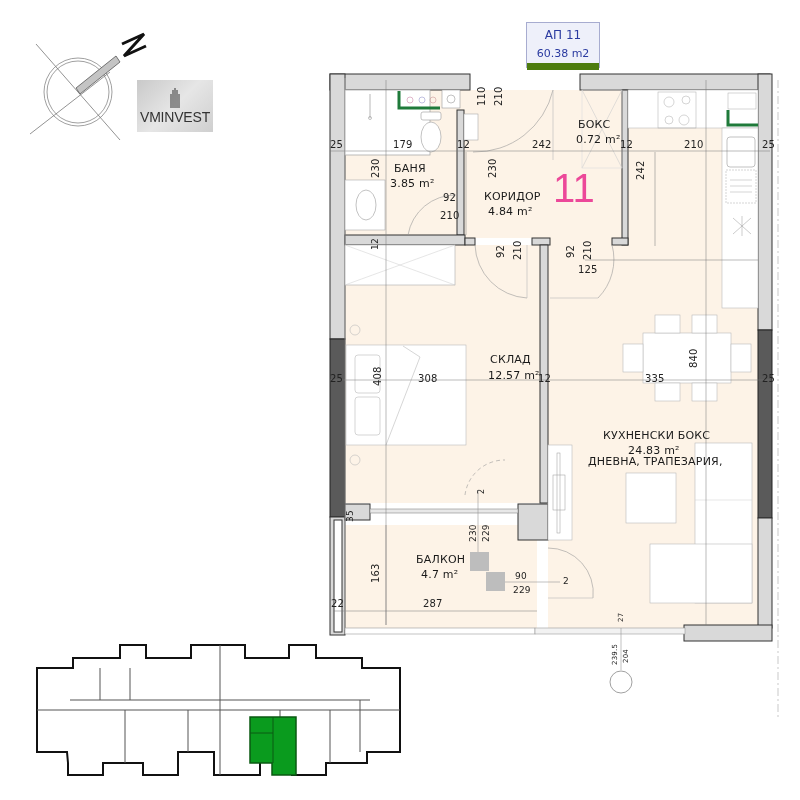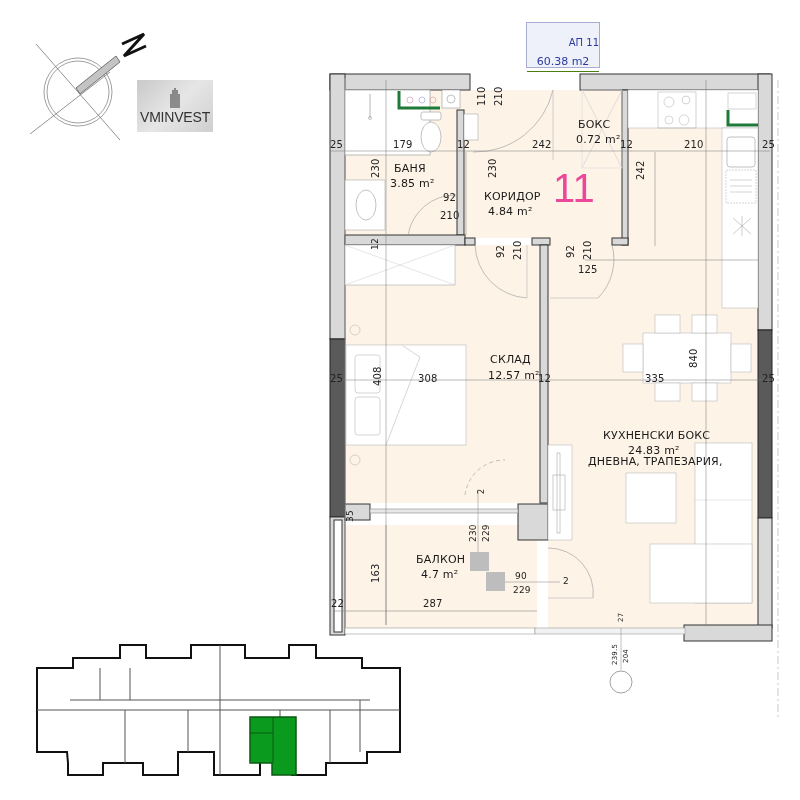--- a/index.html
+++ b/index.html
@@ -5,22 +5,22 @@
   html,body{margin:0;padding:0;background:#ffffff;}
   body{width:800px;height:800px;position:relative;overflow:hidden;font-family:"DejaVu Sans Condensed","DejaVu Sans",sans-serif;}
   svg{position:absolute;left:0;top:0;}
   .lbl{position:absolute;font-family:"DejaVu Sans","Liberation Sans",sans-serif;color:#1a1a1a;letter-spacing:0.2px;white-space:nowrap;}
   .room-name{font-size:11px;}
   .room-area{font-size:11px;}
   .dim{font-size:10px;color:#222;}
   .dimv{font-size:10px;color:#222;transform:rotate(-90deg);transform-origin:left top;}
   .big11{font-size:40px;color:#ec4899;font-family:"Liberation Sans",sans-serif;}
   .apt-box{position:absolute;left:526px;top:22px;width:72px;height:44px;border:1px solid #a7acd0;background:#eef0fa;color:#2a3aa0;text-align:center;font-family:"DejaVu Sans","Liberation Sans",sans-serif;}
-  .apt-box .t{font-size:10px;line-height:20px;margin-top:10px;text-align:right;}
-  .apt-box .a{font-size:11px;line-height:18px;border-bottom:1px solid #4d7c0f;}
+  .apt-box .t{font-size:12px;line-height:20px;margin-top:2px;}
+  .apt-box .a{font-size:11px;line-height:18px;border-bottom:7px solid #4d7c0f;}
   .logo{position:absolute;left:137px;top:80px;width:76px;height:52px;background:linear-gradient(135deg,#c9c9c9,#e6e6e6 50%,#cfcfcf);}
   .logo .txt{position:absolute;left:0;right:0;top:29px;text-align:center;font-size:14px;color:#333;font-family:"Liberation Sans",sans-serif;letter-spacing:-0.2px;}
 </style>
 </head>
 <body>
 
 <svg width="800" height="800">
   <g>
     <circle cx="78" cy="92" r="34" fill="none" stroke="#888" stroke-width="0.8"></circle>
     <circle cx="78" cy="92" r="31" fill="none" stroke="#888" stroke-width="0.8"></circle>

